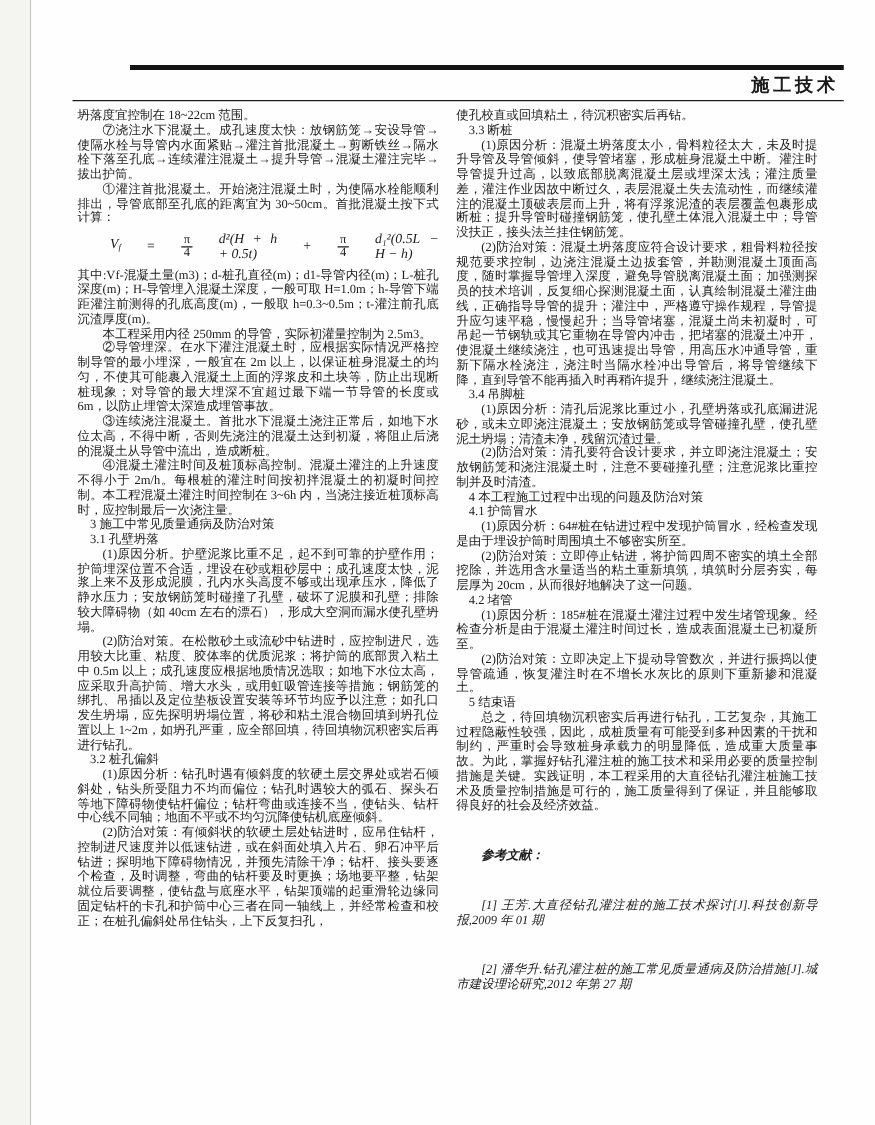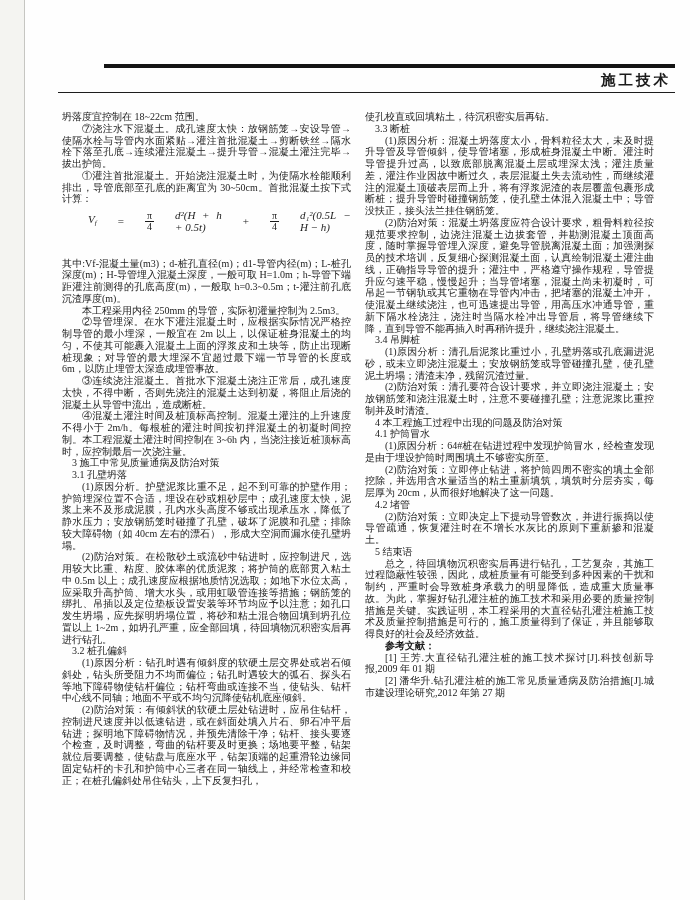--- a/index.html
+++ b/index.html
@@ -12,45 +12,45 @@
   .left-strip{
     position:absolute;left:0;top:0;width:24px;height:900px;
     background:#f4f4f1;border-right:1px solid #c6c6c2;
   }
   .top-smudge{
     position:absolute;top:0;left:55px;width:605px;height:5px;
     background:linear-gradient(90deg,#555 0%,#161616 15%,#0d0d0d 30%,#3a3a3a 55%,#141414 75%,#444 95%,#777 100%);
     opacity:.9;border-radius:0 0 2px 2px;
   }
   .page{position:absolute;left:25px;top:0;width:675px;height:900px;background:#fefefe;}
-  .header{position:absolute;left:33px;top:52px;width:617px;margin-top:12px;}
+  .header{position:absolute;left:33px;top:52px;width:617px;}
   .header-bar{height:4px;background:#141414;margin-left:46px;}
   .header-title{
     text-align:right;font-weight:bold;font-size:14.5px;letter-spacing:3px;
     padding:3px 4px 2px 0;font-family:"Liberation Sans","DejaVu Sans",sans-serif;
   }
   .header-rule{border-bottom:1.6px solid #1d1d1d;}
   .content{
     position:absolute;left:37px;top:87px;width:592px;
     display:flex;gap:14px;
   }
   .col{width:289px;font-size:10px;line-height:11.75px;text-align:justify;}
   .para{margin:0;text-indent:2em;}
-  .para.noindent{text-indent:0;margin-top:24px;}
+  .para.noindent{text-indent:0;}
   .sec{font-weight:normal;margin:0;text-indent:1em;font-size:10px;line-height:11.75px;}
   .formula{
     margin:5px 0 5px 26px;display:flex;align-items:center;gap:21px;
     font-size:11px;text-indent:0;
   }
   .formula .var{font-style:italic;}
   .frac{display:inline-flex;flex-direction:column;align-items:center;line-height:1.02;font-size:10px;}
   .frac .num{border-bottom:1px solid #1b1b1b;padding:0 2px;}
   .frac .den{padding:0 2px;}
   sub{font-size:7px;vertical-align:-2px;}
-  .refs{}
+  .refs{font-style:italic;margin-top:28px;}
   .ref-head{font-weight:bold;}
 </style>
 </head>
 <body>
 
 <div class="left-strip"></div>
 <div class="top-smudge"></div>
 
 <div class="page">
 
@@ -79,21 +79,21 @@
         <span class="frac">
           <span class="num">π</span>
           <span class="den">4</span>
         </span>
         <span class="var">d₁²(0.5L − H − h)</span>
       </div>
 
       <p class="para noindent">其中:Vf-混凝土量(m3)；d-桩孔直径(m)；d1-导管内径(m)；L-桩孔深度(m)；H-导管埋入混凝土深度，一般可取 H=1.0m；h-导管下端距灌注前测得的孔底高度(m)，一般取 h=0.3~0.5m；t-灌注前孔底沉渣厚度(m)。</p>
       <p class="para">本工程采用内径 250mm 的导管，实际初灌量控制为 2.5m3。</p>
       <p class="para">②导管埋深。在水下灌注混凝土时，应根据实际情况严格控制导管的最小埋深，一般宜在 2m 以上，以保证桩身混凝土的均匀，不使其可能裹入混凝土上面的浮浆皮和土块等，防止出现断桩现象；对导管的最大埋深不宜超过最下端一节导管的长度或 6m，以防止埋管太深造成埋管事故。</p>
-      <p class="para">③连续浇注混凝土。首批水下混凝土浇注正常后，成孔速度太快，不得中断，否则先浇注的混凝土达到初凝，将阻止后浇的混凝土从导管中流出，造成断桩。</p>
+      <p class="para">③连续浇注混凝土。首批水下混凝土浇注正常后，如地下水位太高，不得中断，否则先浇注的混凝土达到初凝，将阻止后浇的混凝土从导管中流出，造成断桩。</p>
       <p class="para">④混凝土灌注时间及桩顶标高控制。混凝土灌注的上升速度不得小于 2m/h。每根桩的灌注时间按初拌混凝土的初凝时间控制。本工程混凝土灌注时间控制在 3~6h 内，当浇注接近桩顶标高时，应控制最后一次浇注量。</p>
       <p class="sec">3 施工中常见质量通病及防治对策</p>
       <p class="sec">3.1 孔壁坍落</p>
       <p class="para">(1)原因分析。护壁泥浆比重不足，起不到可靠的护壁作用；护筒埋深位置不合适，埋设在砂或粗砂层中；成孔速度太快，泥浆上来不及形成泥膜，孔内水头高度不够或出现承压水，降低了静水压力；安放钢筋笼时碰撞了孔壁，破坏了泥膜和孔壁；排除较大障碍物（如 40cm 左右的漂石），形成大空洞而漏水使孔壁坍塌。</p>
       <p class="para">(2)防治对策。在松散砂土或流砂中钻进时，应控制进尺，选用较大比重、粘度、胶体率的优质泥浆；将护筒的底部贯入粘土中 0.5m 以上；成孔速度应根据地质情况选取；如地下水位太高，应采取升高护筒、增大水头，或用虹吸管连接等措施；钢筋笼的绑扎、吊插以及定位垫板设置安装等环节均应予以注意；如孔口发生坍塌，应先探明坍塌位置，将砂和粘土混合物回填到坍孔位置以上 1~2m，如坍孔严重，应全部回填，待回填物沉积密实后再进行钻孔。</p>
       <p class="sec">3.2 桩孔偏斜</p>
       <p class="para">(1)原因分析：钻孔时遇有倾斜度的软硬土层交界处或岩石倾斜处，钻头所受阻力不均而偏位；钻孔时遇较大的弧石、探头石等地下障碍物使钻杆偏位；钻杆弯曲或连接不当，使钻头、钻杆中心线不同轴；地面不平或不均匀沉降使钻机底座倾斜。</p>
       <p class="para">(2)防治对策：有倾斜状的软硬土层处钻进时，应吊住钻杆，控制进尺速度并以低速钻进，或在斜面处填入片石、卵石冲平后钻进；探明地下障碍物情况，并预先清除干净；钻杆、接头要逐个检查，及时调整，弯曲的钻杆要及时更换；场地要平整，钻架就位后要调整，使钻盘与底座水平，钻架顶端的起重滑轮边缘同固定钻杆的卡孔和护筒中心三者在同一轴线上，并经常检查和校正；在桩孔偏斜处吊住钻头，上下反复扫孔，</p>
     </div>
 
@@ -103,20 +103,21 @@
       <p class="para">(1)原因分析：混凝土坍落度太小，骨料粒径太大，未及时提升导管及导管倾斜，使导管堵塞，形成桩身混凝土中断。灌注时导管提升过高，以致底部脱离混凝土层或埋深太浅；灌注质量差，灌注作业因故中断过久，表层混凝土失去流动性，而继续灌注的混凝土顶破表层而上升，将有浮浆泥渣的表层覆盖包裹形成断桩；提升导管时碰撞钢筋笼，使孔壁土体混入混凝土中；导管没扶正，接头法兰挂住钢筋笼。</p>
       <p class="para">(2)防治对策：混凝土坍落度应符合设计要求，粗骨料粒径按规范要求控制，边浇注混凝土边拔套管，并勘测混凝土顶面高度，随时掌握导管埋入深度，避免导管脱离混凝土面；加强测探员的技术培训，反复细心探测混凝土面，认真绘制混凝土灌注曲线，正确指导导管的提升；灌注中，严格遵守操作规程，导管提升应匀速平稳，慢慢起升；当导管堵塞，混凝土尚未初凝时，可吊起一节钢轨或其它重物在导管内冲击，把堵塞的混凝土冲开，使混凝土继续浇注，也可迅速提出导管，用高压水冲通导管，重新下隔水栓浇注，浇注时当隔水栓冲出导管后，将导管继续下降，直到导管不能再插入时再稍许提升，继续浇注混凝土。</p>
       <p class="sec">3.4 吊脚桩</p>
       <p class="para">(1)原因分析：清孔后泥浆比重过小，孔壁坍落或孔底漏进泥砂，或未立即浇注混凝土；安放钢筋笼或导管碰撞孔壁，使孔壁泥土坍塌；清渣未净，残留沉渣过量。</p>
       <p class="para">(2)防治对策：清孔要符合设计要求，并立即浇注混凝土；安放钢筋笼和浇注混凝土时，注意不要碰撞孔壁；注意泥浆比重控制并及时清渣。</p>
       <p class="sec">4 本工程施工过程中出现的问题及防治对策</p>
       <p class="sec">4.1 护筒冒水</p>
       <p class="para">(1)原因分析：64#桩在钻进过程中发现护筒冒水，经检查发现是由于埋设护筒时周围填土不够密实所至。</p>
       <p class="para">(2)防治对策：立即停止钻进，将护筒四周不密实的填土全部挖除，并选用含水量适当的粘土重新填筑，填筑时分层夯实，每层厚为 20cm，从而很好地解决了这一问题。</p>
       <p class="sec">4.2 堵管</p>
+      <p class="para">(1)原因分析：185#桩在混凝土灌注过程中发生堵管现象。经检查分析是由于混凝土灌注时间过长，造成表面混凝土已初凝所至。</p>
       <p class="para">(2)防治对策：立即决定上下提动导管数次，并进行振捣以使导管疏通，恢复灌注时在不增长水灰比的原则下重新掺和混凝土。</p>
       <p class="sec">5 结束语</p>
       <p class="para">总之，待回填物沉积密实后再进行钻孔，工艺复杂，其施工过程隐蔽性较强，因此，成桩质量有可能受到多种因素的干扰和制约，严重时会导致桩身承载力的明显降低，造成重大质量事故。为此，掌握好钻孔灌注桩的施工技术和采用必要的质量控制措施是关键。实践证明，本工程采用的大直径钻孔灌注桩施工技术及质量控制措施是可行的，施工质量得到了保证，并且能够取得良好的社会及经济效益。</p>
       <p class="para refs ref-head">参考文献：</p>
       <p class="para refs">[1] 王芳.大直径钻孔灌注桩的施工技术探讨[J].科技创新导报,2009 年 01 期</p>
       <p class="para refs">[2] 潘华升.钻孔灌注桩的施工常见质量通病及防治措施[J].城市建设理论研究,2012 年第 27 期</p>
     </div>
 
   </div>
 </div>

